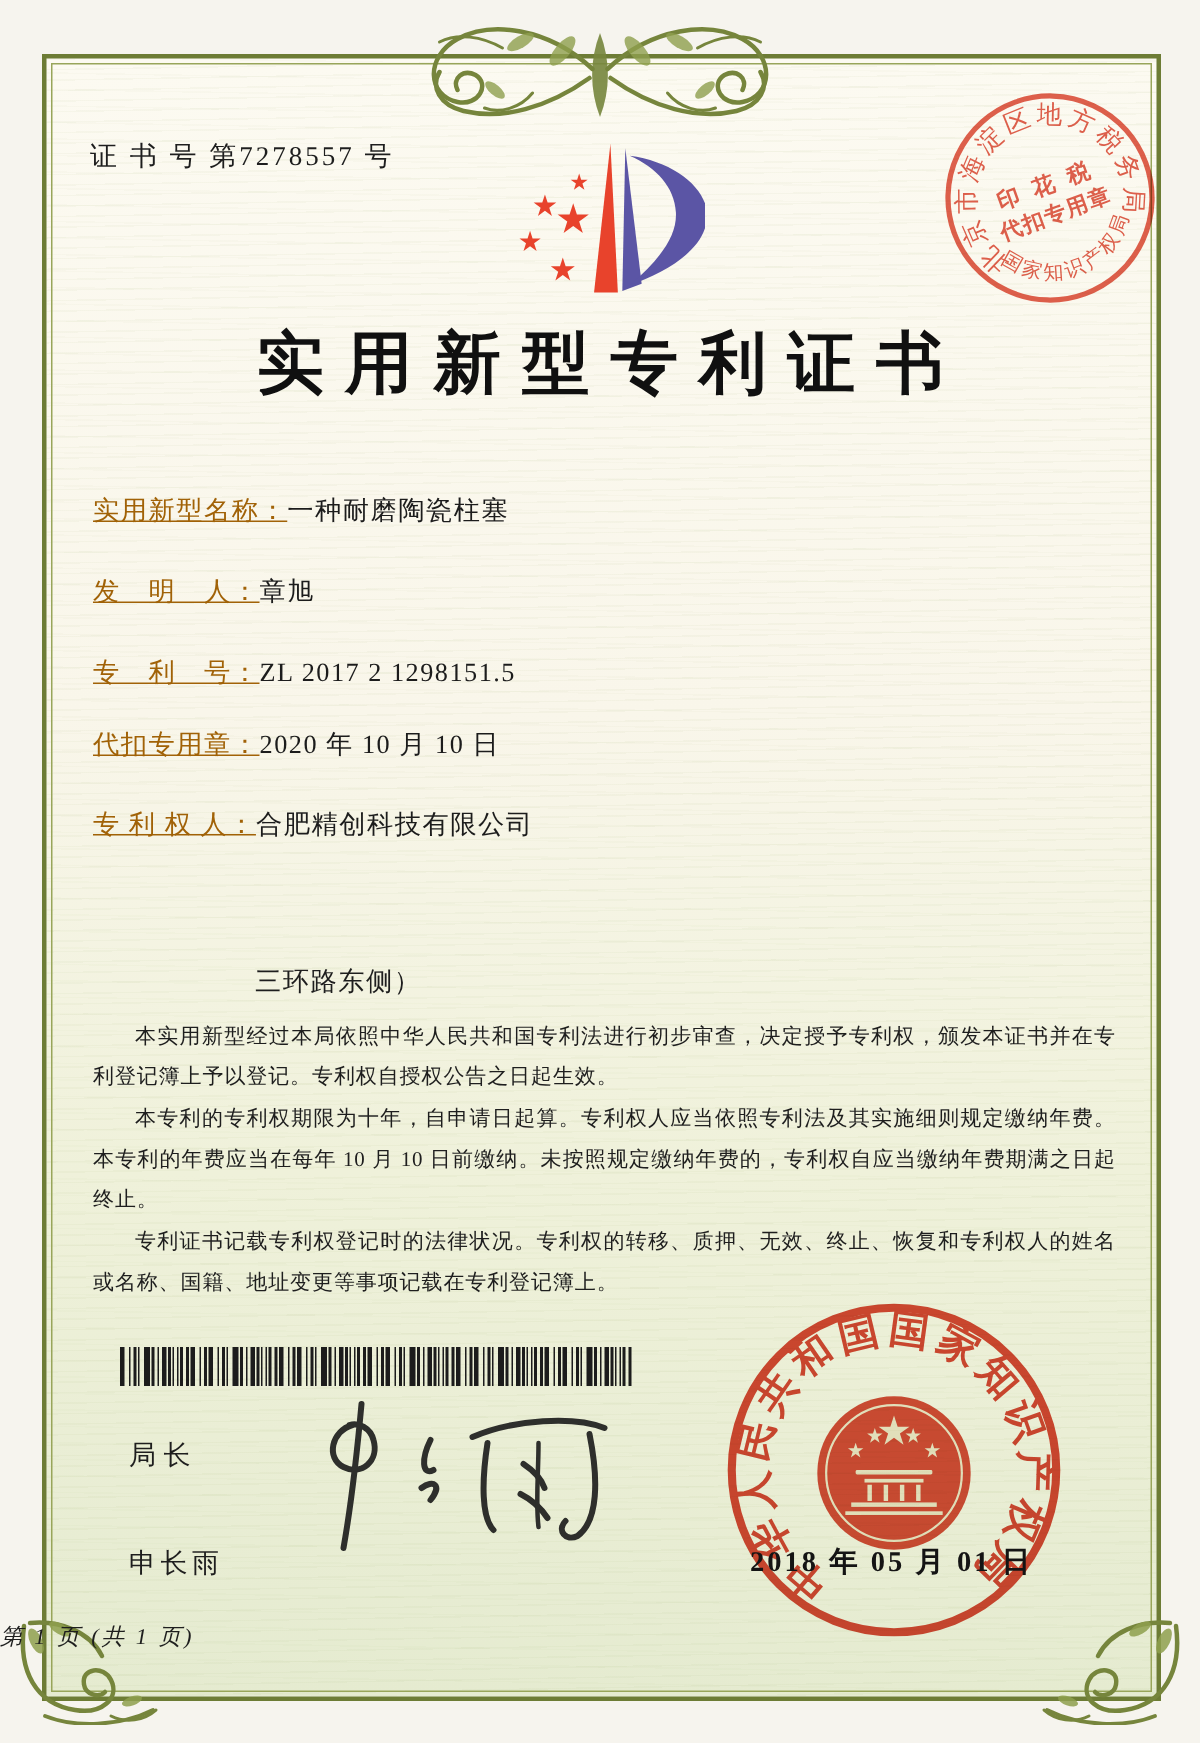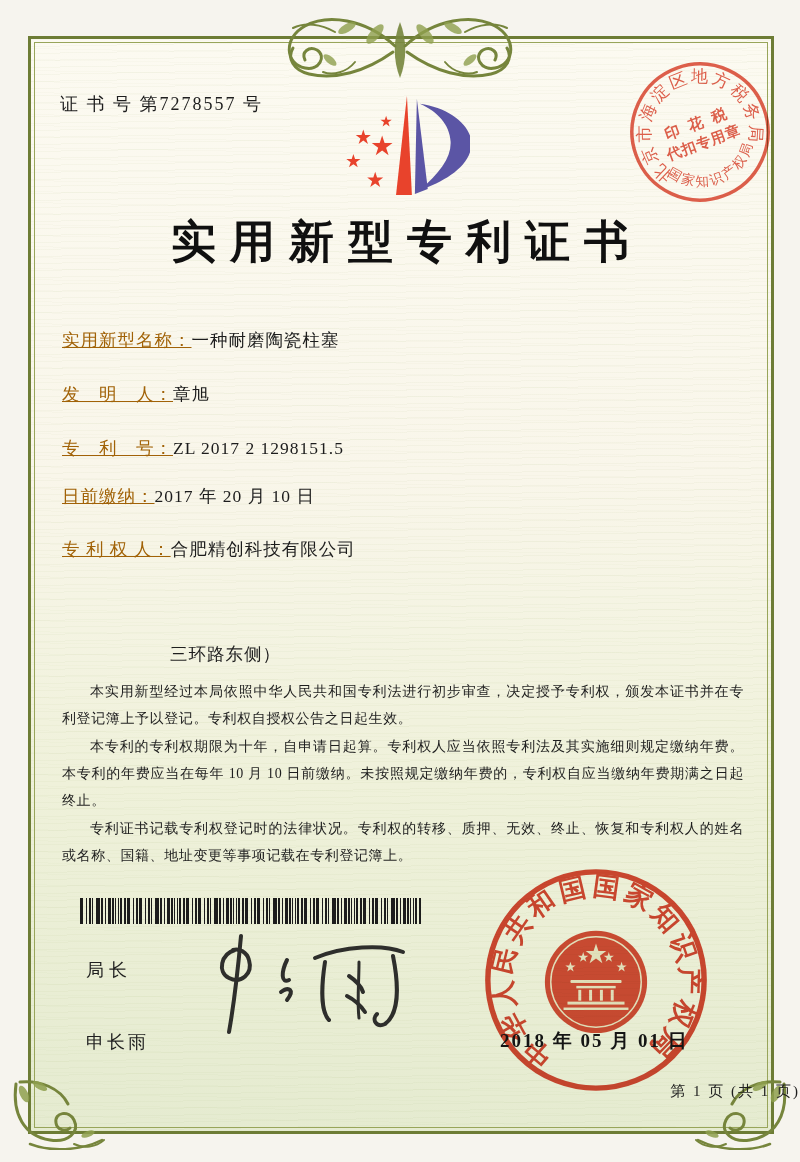--- a/index.html
+++ b/index.html
@@ -41,21 +41,21 @@
   }
   .body-text p{margin:0 0 1px 0;text-indent:2em;}
   .barcode{left:80px;top:898px;width:347px;height:26px;}
   .bc-bar{position:absolute;top:0;bottom:0;background:#1c1c1c;}
   .officer-title{left:86px;top:958px;font-size:18px;letter-spacing:5px;}
   .officer-name{left:86px;top:998px;font-size:18px;letter-spacing:3px;margin-top:32px;}
   .sig{left:195px;top:928px;}
   .seal{left:478px;top:862px;mix-blend-mode:multiply;opacity:.95;}
   .tax-stamp{left:620px;top:52px;mix-blend-mode:multiply;opacity:.92;}
   .seal-date{left:500px;top:1028px;font-size:19px;letter-spacing:2px;color:#141414;font-weight:600;}
-  .footer{left:0;top:1082px;width:100%;text-align:right;font-size:15px;letter-spacing:2px;}
+  .footer{left:0;top:1082px;width:100%;text-align:left;font-size:15px;letter-spacing:2px;font-style:italic;}
   .logo{left:330px;top:78px;}
   .flourish-bl{left:10px;top:1076px;}
   .flourish-br{left:690px;top:1076px;transform:scaleX(-1);}
   .top-orn{left:235px;top:10px;}
 </style>
 </head>
 <body>
 
 <div class="page">
 
@@ -145,21 +145,21 @@
   <div class="abs field-row" style="top:328px">
     <span class="lab">实用新型名称：</span><span class="val">一种耐磨陶瓷柱塞</span>
   </div>
   <div class="abs field-row" style="top:382px">
     <span class="lab">发　明　人：</span><span class="val">章旭</span>
   </div>
   <div class="abs field-row" style="top:436px">
     <span class="lab">专　利　号：</span><span class="val">ZL 2017 2 1298151.5</span>
   </div>
   <div class="abs field-row" style="top:484px">
-    <span class="lab">日前缴纳：</span><span class="val">2017 年 20 月 10 日</span>
+    <span class="lab">代扣专用章：</span><span class="val">2020 年 10 月 10 日</span>
   </div>
   <div class="abs field-row" style="top:537px">
     <span class="lab">专 利 权 人：</span><span class="val">合肥精创科技有限公司</span>
   </div>
   <div class="abs addr-line2" style="top:614px">三环路东侧）</div>
 
   <div class="abs body-text">
     <p>本实用新型经过本局依照中华人民共和国专利法进行初步审查，决定授予专利权，颁发本证书并在专利登记簿上予以登记。专利权自授权公告之日起生效。</p>
     <p>本专利的专利权期限为十年，自申请日起算。专利权人应当依照专利法及其实施细则规定缴纳年费。本专利的年费应当在每年 10 月 10 日前缴纳。未按照规定缴纳年费的，专利权自应当缴纳年费期满之日起终止。</p>
     <p>专利证书记载专利权登记时的法律状况。专利权的转移、质押、无效、终止、恢复和专利权人的姓名或名称、国籍、地址变更等事项记载在专利登记簿上。</p>

